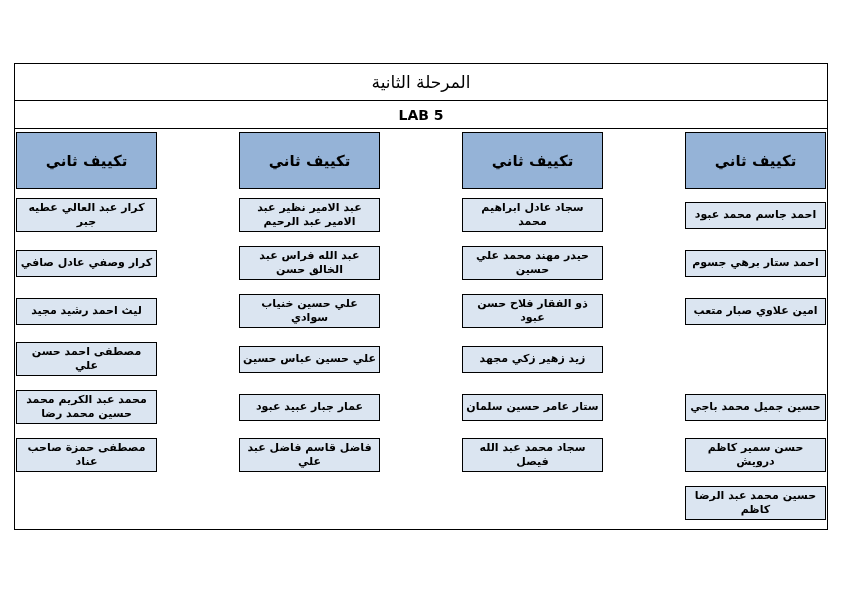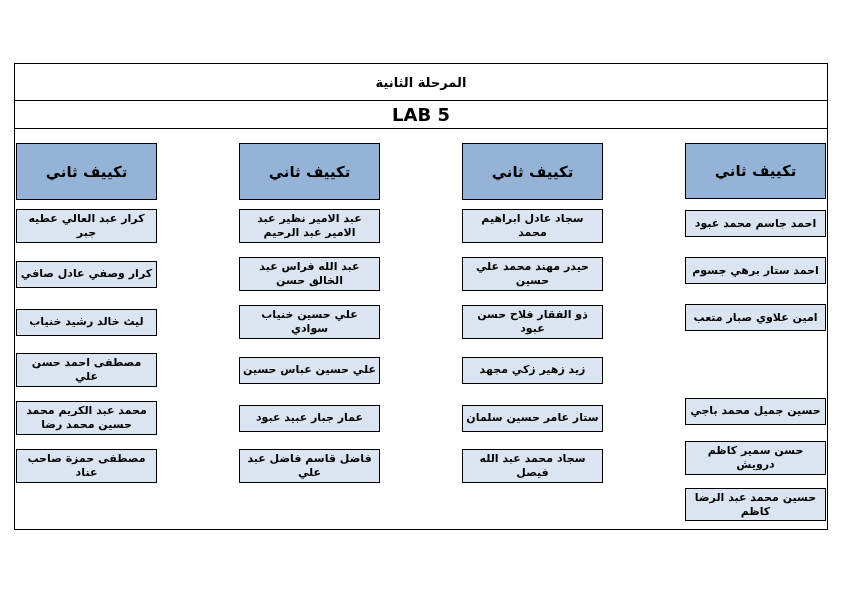--- a/index.html
+++ b/index.html
@@ -26,44 +26,44 @@
     background: #ffffff;
   }
   .title-row {
     height: 37px;
     border-bottom: 1px solid var(--border, #000);
     display: flex;
     align-items: center;
     justify-content: center;
     direction: rtl;
   }
-  .title-row span { font-weight: bold; font-size: 13px; }
+  .title-row span { font-weight: normal; font-size: 17px; }
   .lab-row {
     height: 28px;
     border-bottom: 1px solid var(--border, #000);
     display: flex;
     align-items: center;
     justify-content: center;
   }
-  .lab-row span { font-weight: bold; font-size: 18px; }
+  .lab-row span { font-weight: bold; font-size: 14px; }
   .content {
     height: 399px;
     display: flex;
     direction: rtl;
     justify-content: space-between;
     padding: 2px 1px 0 1px;
   }
   .column {
     width: 141px;
     display: flex;
     flex-direction: column;
   }
   .header-cell {
     height: 57px;
-    margin-top: 12px;
+    margin-top: 1px;
     margin-bottom: 2px;
     background: var(--header-fill, #95b3d7);
     border: 1px solid var(--border, #000);
     display: flex;
     align-items: center;
     justify-content: center;
     font-weight: bold;
     font-size: 15px;
     direction: rtl;
   }
@@ -175,21 +175,21 @@
 
       <div class="column">
         <div class="header-cell">تكييف ثاني</div>
         <div class="slot">
             <div class="cell">كرار عبد العالي عطيه جبر</div>
           </div>
         <div class="slot">
             <div class="cell">كرار وصفي عادل صافي</div>
           </div>
         <div class="slot">
-            <div class="cell">ليث خالد رشيد خنياب</div>
+            <div class="cell">ليث احمد رشيد مجيد</div>
           </div>
         <div class="slot">
             <div class="cell">مصطفى احمد حسن علي</div>
           </div>
         <div class="slot">
             <div class="cell">محمد عبد الكريم محمد حسين محمد رضا</div>
           </div>
         <div class="slot">
             <div class="cell">مصطفى حمزة صاحب عناد</div>
           </div>

